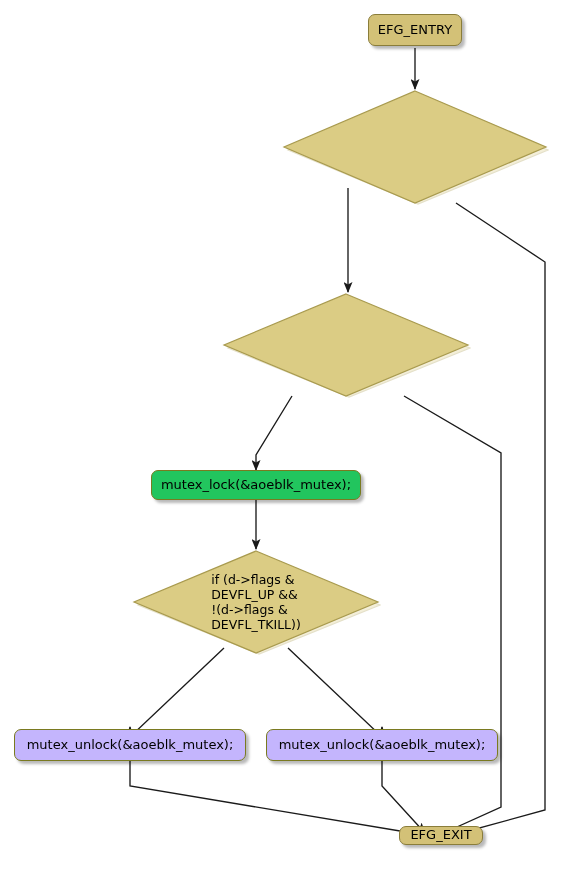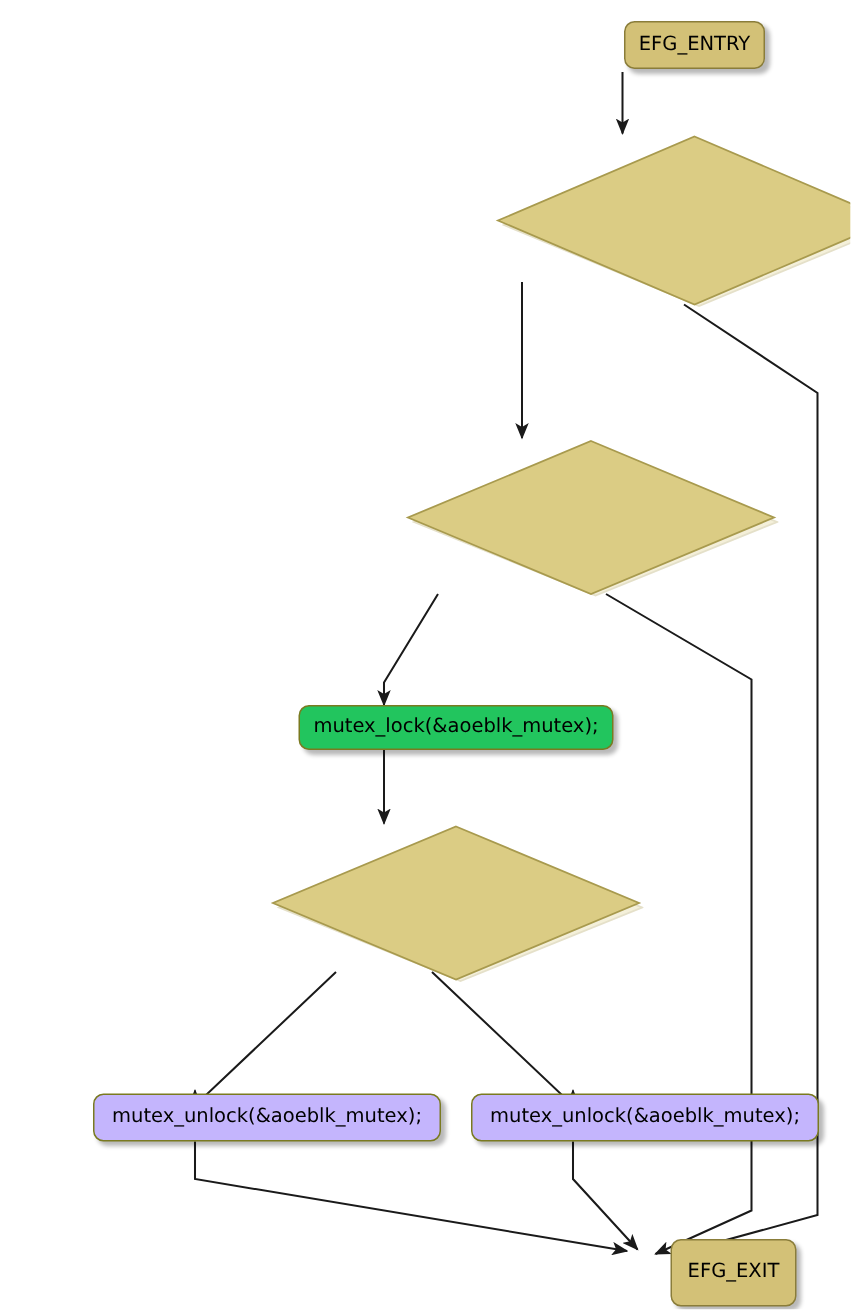--- a/index.html
+++ b/index.html
@@ -26,21 +26,20 @@
   }
   .node {
     position: absolute;
     box-sizing: border-box;
     display: flex;
     align-items: center;
     justify-content: center;
     text-align: left;
     color: #000000;
     z-index: 5;
-    margin-left: 48px;
   }
   
   .terminal {
     background: #d3c177;
     border: 1px solid #8a7d3a;
     border-radius: 7px;
     box-shadow: 3px 3px 3px rgba(0,0,0,0.28);
     font-size: 13px;
     line-height: 1.1;
   }
@@ -135,27 +134,31 @@
 
   <div class="node stmt stmt-red" style="left:151px; top:470px; width:210px; height:30px;">
     <span>mutex_lock(&amp;aoeblk_mutex);</span>
   </div>
 
   <div class="node decision" style="left:131px; top:549px; width:250px; height:106px;">
     <svg class="dia-shape" viewBox="0 0 250 106" preserveAspectRatio="none">
       <polygon points="125,4 246,53 125,102 4,53" fill="#dbcc84" stroke="#a89a4e" stroke-width="1.2" transform="translate(3,3)" opacity="0.3"></polygon>
       <polygon points="125,2 247,53 125,104 3,53" fill="#dbcc84" stroke="#a89a4e" stroke-width="1.2"></polygon>
     </svg>
+    <span class="dia-label">if (d-&gt;flags &amp;
+DEVFL_UP &amp;&amp;
+!(d-&gt;flags &amp;
+DEVFL_TKILL))</span>
   </div>
 
   <div class="node stmt stmt-green" style="left:14px; top:729px; width:232px; height:32px;">
     <span>mutex_unlock(&amp;aoeblk_mutex);</span>
   </div>
 
   <div class="node stmt stmt-green" style="left:266px; top:729px; width:232px; height:32px;">
     <span>mutex_unlock(&amp;aoeblk_mutex);</span>
   </div>
 
-  <div class="node terminal" style="left:399px; top:826px; width:84px; height:45px;">
+  <div class="node terminal" style="left:399px; top:826px; width:84px; height:19px;">
     <span>EFG_EXIT</span>
   </div>
 
 </div>
 
 </body></html>

